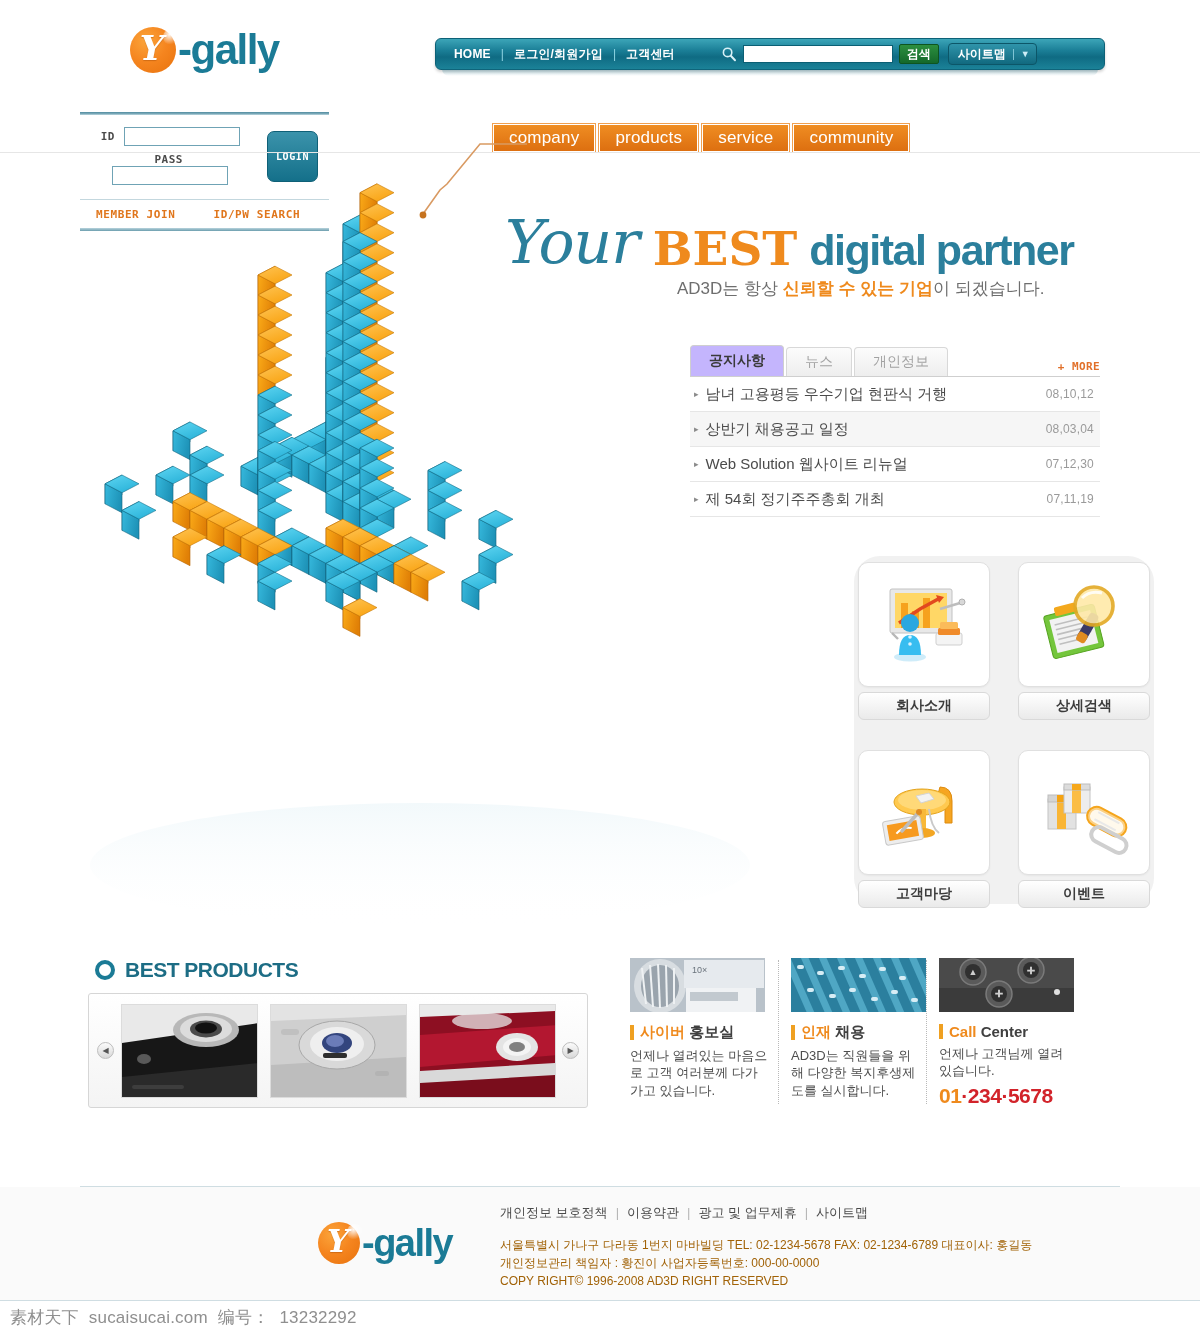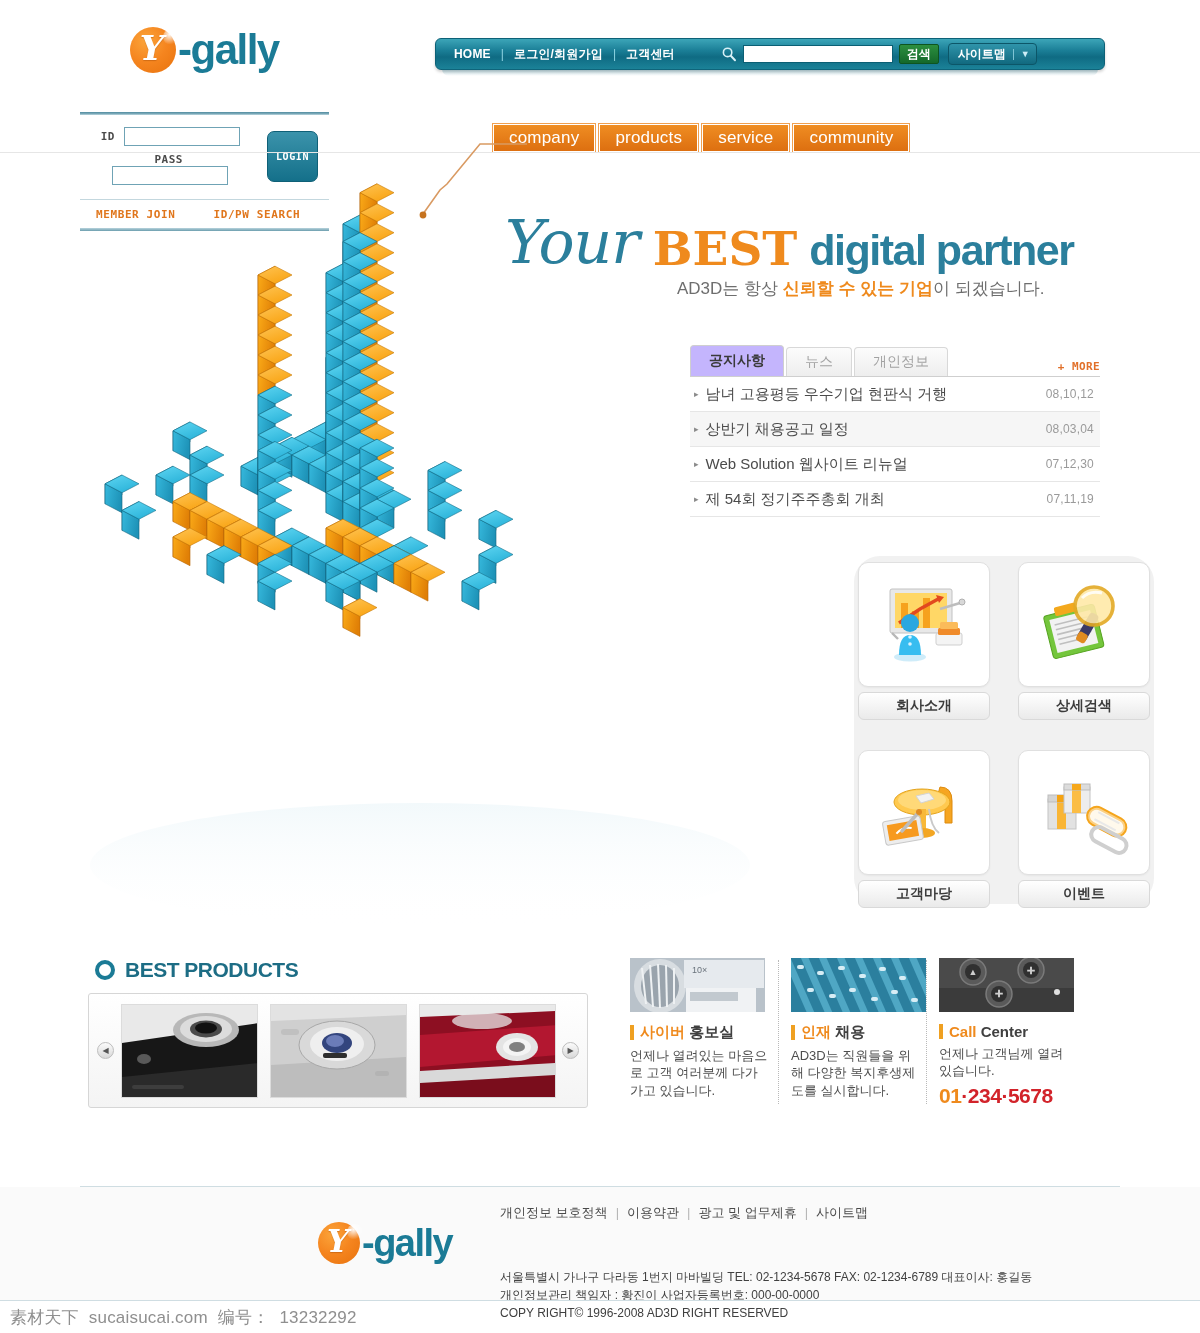--- a/index.html
+++ b/index.html
@@ -277,21 +277,21 @@
   
   .footer-rule { position:absolute; left:80px; top:1186px; width:1040px; height:1px; background:#cfdde2; }
   .footer { position:absolute; left:0; top:1187px; width:1200px; height:113px; background:#fafafa; }
   .footer-logo { position:absolute; left:318px; top:1222px; display:flex; align-items:center; }
   .footer-logo .logo-mark { width:42px; height:42px; }
   .footer-logo .logo-mark .yglyph { font-size:31px; }
   .footer-logo .logo-text { font-size:38px; }
   .footer-links { position:absolute; left:500px; top:1204px; font-size:13px; color:#4a4a4a; }
   .footer-links a { color:#4a4a4a; text-decoration:none; }
   .footer-links .sep { color:#b5b5b5; margin:0 8px; }
-  .footer-addr { position:absolute; left:500px; top:1236px; font-size:12px; color:#404040; line-height:1.52;margin-top:32px; }
+  .footer-addr { position:absolute; left:500px; top:1236px; font-size:12px; color:#a16207; line-height:1.52; }
 
   
   .wm-rule { position:absolute; left:0; top:1300px; width:1200px; height:1px; background:#cfdde2; }
   .watermark {
     position:absolute; left:10px; top:1302px; height:31px;
     display:flex; align-items:center; gap:10px;
     font-size:17px; color:#8f8f8f; letter-spacing:.2px;
   }
 </style>
 </head>

